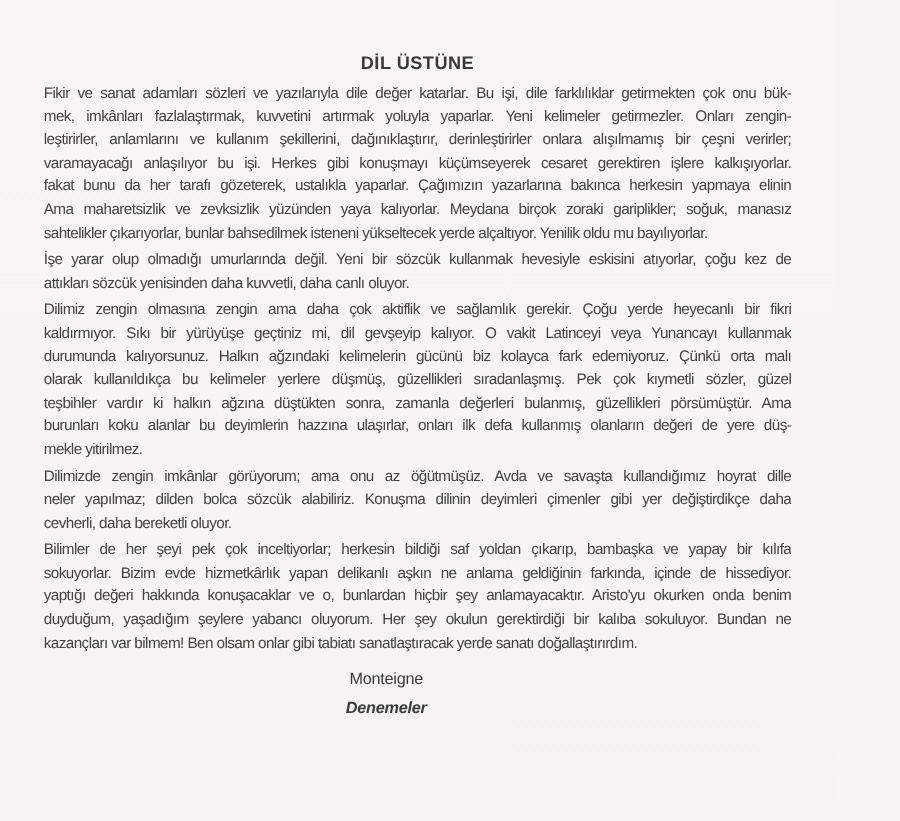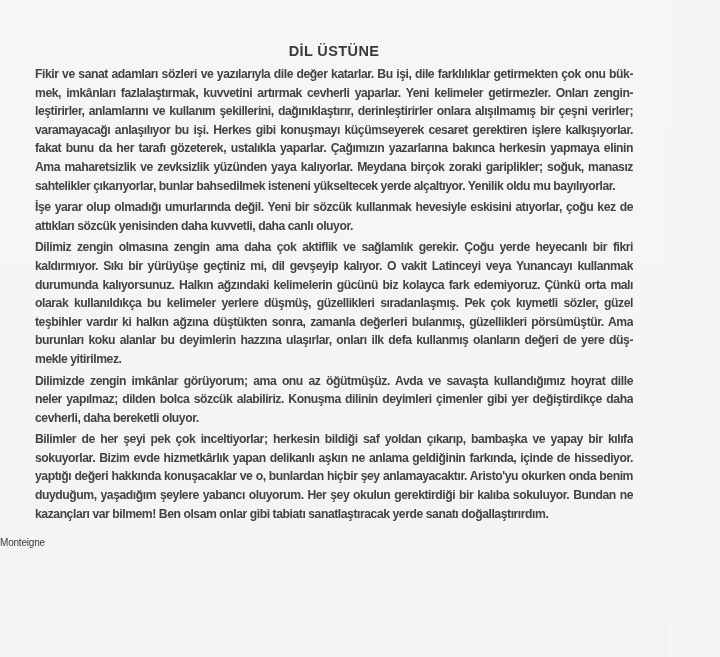--- a/index.html
+++ b/index.html
@@ -28,62 +28,61 @@
     line-height: 16px;
     font-weight: bold;
     color: #3a3a3a;
     letter-spacing: 0.4px;
   }
   .body-text {
     margin: 6px 35px 0 35px;
     color: #434343;
     font-size: 12.2px;
     letter-spacing: -0.45px;
-    font-weight: bold;
   }
   .paragraph {
     margin: 0 0 3px 0;
   }
   .line {
     height: 18.6px;
     line-height: 18.6px;
     text-align: justify;
     text-align-last: justify;
     overflow: hidden;
     white-space: normal;
   }
   .line.last {
     text-align-last: left;
   }
   .attribution {
     margin: 8px 50px 0 0;
-    text-align: left;
+    text-align: center;
     color: #3b3b3b;
-    font-size: 10px;
+    font-size: 13px;
     letter-spacing: -0.2px;
   }
   .author {
     line-height: 23px;
   }
   .work {
     line-height: 23px;
     font-weight: bold;
     font-style: italic;
   }
 </style>
 </head>
 <body>
 
 <div class="page">
   <h1 class="title">DİL ÜSTÜNE</h1>
 
   <div class="body-text" id="paragraphs">
       <div class="paragraph">
         <div class="line">Fikir ve sanat adamları sözleri ve yazılarıyla dile değer katarlar. Bu işi, dile farklılıklar getirmekten çok onu bük-</div>
-        <div class="line">mek, imkânları fazlalaştırmak, kuvvetini artırmak cevherli yaparlar. Yeni kelimeler getirmezler. Onları zengin-</div>
+        <div class="line">mek, imkânları fazlalaştırmak, kuvvetini artırmak yoluyla yaparlar. Yeni kelimeler getirmezler. Onları zengin-</div>
         <div class="line">leştirirler, anlamlarını ve kullanım şekillerini, dağınıklaştırır, derinleştirirler onlara alışılmamış bir çeşni verirler;</div>
         <div class="line">varamayacağı anlaşılıyor bu işi. Herkes gibi konuşmayı küçümseyerek cesaret gerektiren işlere kalkışıyorlar.</div>
         <div class="line">fakat bunu da her tarafı gözeterek, ustalıkla yaparlar. Çağımızın yazarlarına bakınca herkesin yapmaya elinin</div>
         <div class="line">Ama maharetsizlik ve zevksizlik yüzünden yaya kalıyorlar. Meydana birçok zoraki gariplikler; soğuk, manasız</div>
         <div class="line last">sahtelikler çıkarıyorlar, bunlar bahsedilmek isteneni yükseltecek yerde alçaltıyor. Yenilik oldu mu bayılıyorlar.</div>
       </div>
       <div class="paragraph">
         <div class="line">İşe yarar olup olmadığı umurlarında değil. Yeni bir sözcük kullanmak hevesiyle eskisini atıyorlar, çoğu kez de</div>
         <div class="line last">attıkları sözcük yenisinden daha kuvvetli, daha canlı oluyor.</div>
       </div>
@@ -105,14 +104,15 @@
         <div class="line">Bilimler de her şeyi pek çok inceltiyorlar; herkesin bildiği saf yoldan çıkarıp, bambaşka ve yapay bir kılıfa</div>
         <div class="line">sokuyorlar. Bizim evde hizmetkârlık yapan delikanlı aşkın ne anlama geldiğinin farkında, içinde de hissediyor.</div>
         <div class="line">yaptığı değeri hakkında konuşacaklar ve o, bunlardan hiçbir şey anlamayacaktır. Aristo'yu okurken onda benim</div>
         <div class="line">duyduğum, yaşadığım şeylere yabancı oluyorum. Her şey okulun gerektirdiği bir kalıba sokuluyor. Bundan ne</div>
         <div class="line last">kazançları var bilmem! Ben olsam onlar gibi tabiatı sanatlaştıracak yerde sanatı doğallaştırırdım.</div>
       </div>
     </div>
 
   <div class="attribution">
     <div class="author">Monteigne</div>
+    <div class="work">Denemeler</div>
   </div>
 </div>
 
 </body></html>

